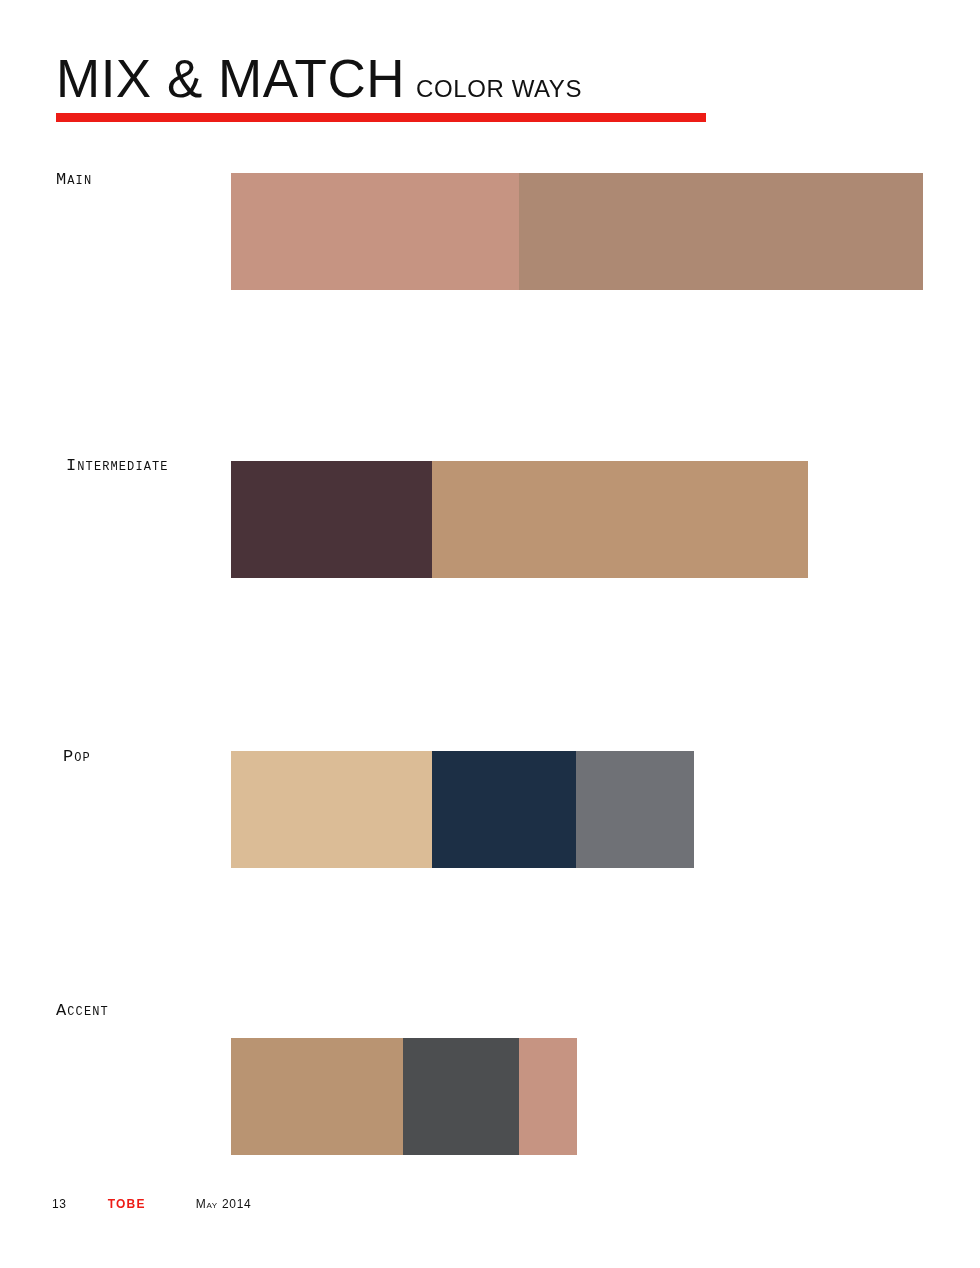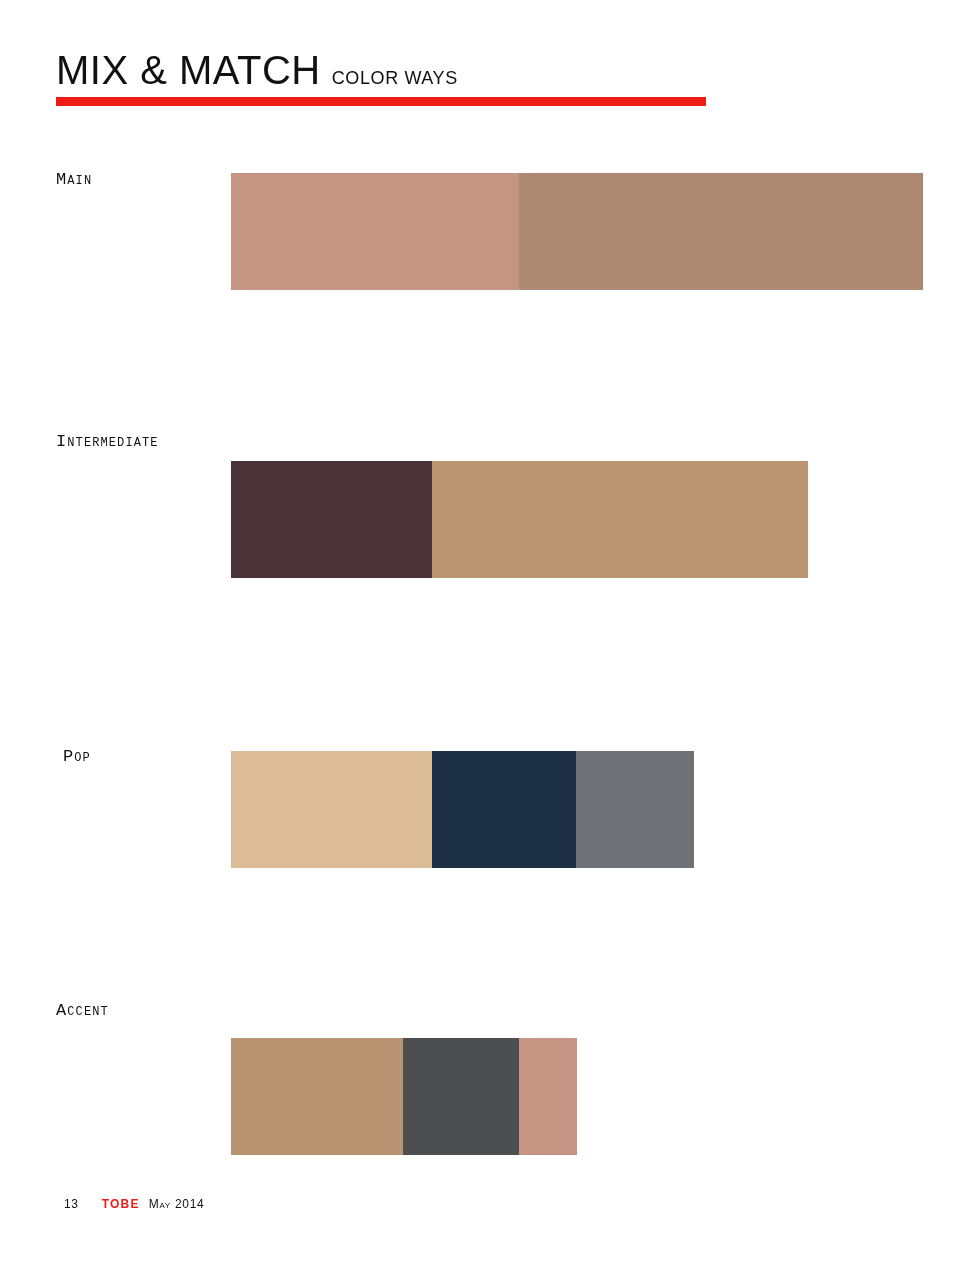--- a/index.html
+++ b/index.html
@@ -21,28 +21,28 @@
     left: 56px;
     top: 48px;
     width: 650px;
   }
   #title-line {
     display: flex;
     align-items: baseline;
     white-space: nowrap;
   }
   #title-main {
-    font-size: 40px;
+    font-size: 53px;
     font-weight: 400;
     letter-spacing: 0.5px;
     color: #111111;
     font-family: "Liberation Sans", sans-serif;
   }
   #title-sub {
-    font-size: 18px;
+    font-size: 24px;
     font-weight: 400;
     letter-spacing: 0.6px;
     color: #111111;
     margin-left: 11px;
     text-transform: uppercase;
   }
   #title-rule {
     margin-top: 4px;
     width: 650px;
     height: 9px;
@@ -74,49 +74,50 @@
   }
   .swatch {
     height: 100%;
   }
 
   
   #row-main .swatch-strip    { left: 231px; top: 173px;  width: 692px; }
   #row-main .colorway-label  { top: 170px; }
 
   #row-intermediate .swatch-strip   { left: 231px; top: 461px;  width: 577px; }
-  #row-intermediate .colorway-label { top: 432px; }
+  #row-intermediate .colorway-label { top: 456px; margin-left: 10px; }
 
   #row-pop .swatch-strip    { left: 231px; top: 751px;  width: 463px; }
   #row-pop .colorway-label  { top: 747px; margin-left: 7px; }
 
   #row-accent .swatch-strip   { left: 231px; top: 1038px; width: 346px; }
   #row-accent .colorway-label { top: 1001px; }
 
   
   #footer {
     position: absolute;
-    left: 64px;
+    left: 52px;
     top: 1197px;
     display: flex;
     align-items: center;
     font-size: 12px;
     letter-spacing: 0.7px;
     color: #111111;
     white-space: nowrap;
+    gap: 32px;
   }
   #footer-page { font-size: 12px; }
   #footer-brand {
     color: #ED1C16;
     font-weight: bold;
-    margin-left: 23px;
+    margin-left: 9px;
     letter-spacing: 1.2px;
   }
   #footer-date {
-    margin-left: 9px;
+    margin-left: 18px;
     font-variant: small-caps;
     text-transform: lowercase;
   }
   #footer-date::first-letter { text-transform: uppercase; }
 </style>
 </head>
 <body style="background: rgb(255, 255, 255);">
 
 <div id="header">
   <div id="title-line">

